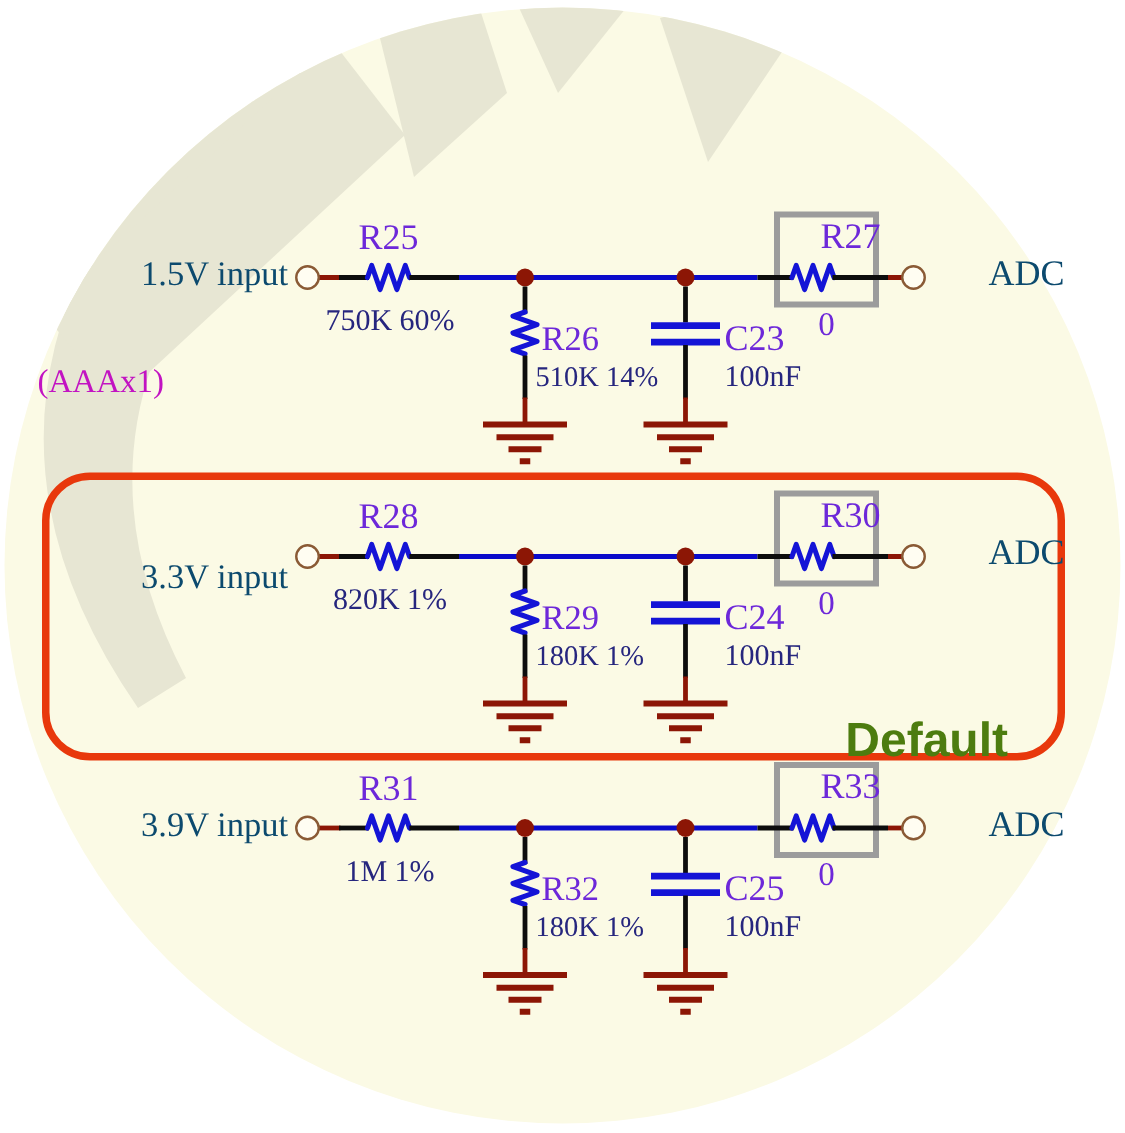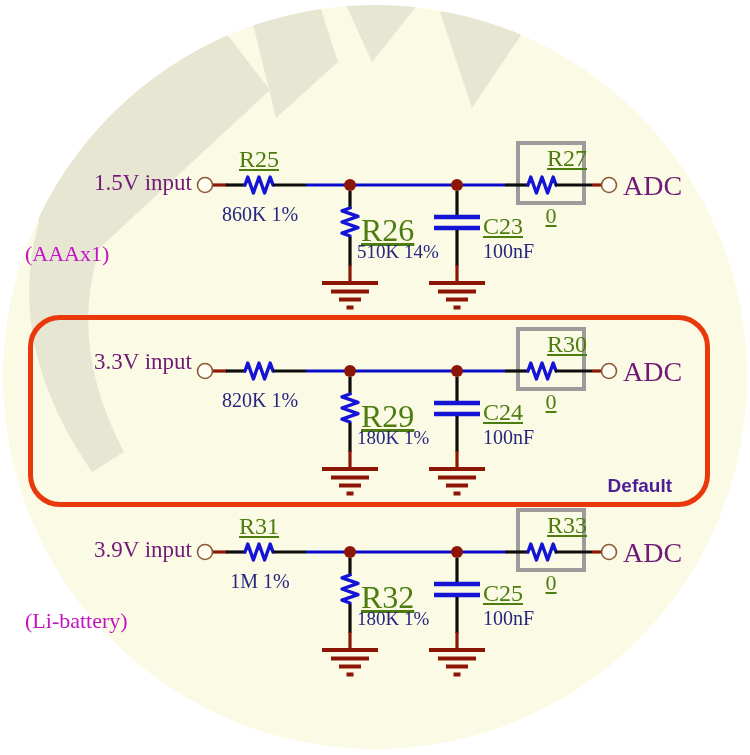--- a/index.html
+++ b/index.html
@@ -1,38 +1,38 @@
 <!DOCTYPE html>
 <html><head>
 <meta charset="utf-8">
 <style>
   html,body{margin:0;padding:0;background:#ffffff;}
   #stage{position:relative;width:750px;height:755px;overflow:hidden;background:#ffffff;}
   #bg{position:absolute;left:0;top:0;}
   .rowsvg{position:absolute;left:0;width:750px;height:185px;}
   .lbl{position:absolute;font-family:"Liberation Serif",serif;white-space:nowrap;line-height:1.05;}
-  .c-in{color:#701a75;}
+  .c-in{color:#0c4a6e;}
   .c-note{color:#C213C2;}
-  .c-ref{color:#4d7c0f;text-decoration:underline;}
+  .c-ref{color:#6d28d9;}
   .c-val{color:#26267E;}
   .in-lbl{left:20px;width:172px;text-align:right;font-size:23px;}
   .in-note{left:25px;width:210px;text-align:left;font-size:22px;margin-top:44px;}
   .ser-ref{left:209px;width:100px;text-align:center;font-size:24px;}
   .ser-val{left:200px;width:120px;text-align:center;font-size:20px;}
-  .sh-ref{left:361px;font-size:32px;}
+  .sh-ref{left:361px;font-size:23px;}
   .sh-val{left:357px;font-size:19px;}
   .cap-ref{left:483px;font-size:24px;}
   .cap-val{left:483px;font-size:20px;}
   .out-ref{left:534px;width:66px;text-align:center;font-size:24px;}
   .out-val{left:518px;width:66px;text-align:center;font-size:22px;}
-  .port-lbl{left:623px;font-size:28px;}
+  .port-lbl{left:659px;font-size:24px;}
   #hl-rect{position:absolute;left:28px;top:315px;width:682px;height:192px;
            border:5px solid #E8380C;border-radius:32px;box-sizing:border-box;}
   #hl-label{position:absolute;left:520px;top:475px;width:152px;text-align:right;
-            font-family:"Liberation Sans",sans-serif;font-weight:bold;font-size:19px;color:#4c1d95;}
+            font-family:"Liberation Sans",sans-serif;font-weight:bold;font-size:32px;color:#4d7c0f;}
   svg .pin{stroke:#0D0D0D;stroke-width:3.2;fill:none;}
   svg .net{stroke:#0A0ACA;stroke-width:3.2;fill:none;}
   svg .sym{stroke:#1414D6;stroke-width:3.4;fill:none;stroke-linejoin:round;stroke-linecap:round;}
   svg .pwr{stroke:#8C1605;stroke-width:3.2;fill:none;}
   svg .gnd{stroke:#8C1605;stroke-width:4;fill:none;stroke-linecap:butt;}
   svg .plate{stroke:#1414D6;stroke-width:4.5;fill:none;}
   svg .term{fill:#FFFDF2;stroke:#8A5A35;stroke-width:1.6;}
   svg .junc{fill:#8C1605;stroke:none;}
   svg .zbox{fill:none;stroke:#9C9C9C;stroke-width:4;}
 </style>
@@ -94,21 +94,21 @@
     <g class="gnd">
       <path d="M 429,153 H 485"></path>
         <path d="M 438,161.5 H 476"></path>
         <path d="M 446,169.5 H 468"></path>
         <path d="M 453.5,177.5 H 460.5"></path>
     </g>
   </svg>
   <span class="lbl c-in in-lbl" style="top:171px">1.5V input</span>
   <span class="lbl c-note in-note" style="top:198px">(AAAx1)</span>
   <span class="lbl c-ref ser-ref" style="top:147px">R25</span>
-  <span class="lbl c-val ser-val" style="top:204px">860K 1%</span>
+  <span class="lbl c-val ser-val" style="top:204px">750K 60%</span>
   <span class="lbl c-ref sh-ref" style="top:214px">R26</span>
   <span class="lbl c-val sh-val" style="top:242px">510K 14%</span>
   <span class="lbl c-ref cap-ref" style="top:214px">C23</span>
   <span class="lbl c-val cap-val" style="top:241px">100nF</span>
   <span class="lbl c-ref out-ref" style="top:146px">R27</span>
   <span class="lbl c-ref out-val" style="top:204px">0</span>
   <span class="lbl c-in port-lbl" style="top:171px">ADC</span>
 
   <svg class="rowsvg" style="top:316px">
     <path class="pwr" d="M 212,55 H 227"></path>
@@ -142,21 +142,22 @@
     </g>
     <path class="pin" d="M 457,100 V 136"></path>
     <path class="pwr" d="M 457,135 V 153"></path>
     <g class="gnd">
       <path d="M 429,153 H 485"></path>
         <path d="M 438,161.5 H 476"></path>
         <path d="M 446,169.5 H 468"></path>
         <path d="M 453.5,177.5 H 460.5"></path>
     </g>
   </svg>
-  <span class="lbl c-in in-lbl" style="top:350px">3.3V input</span>
+  <span class="lbl c-in in-lbl" style="top:373px">3.3V input</span>
+  <span class="lbl c-ref ser-ref" style="top:333px">R28</span>
   <span class="lbl c-val ser-val" style="top:390px">820K 1%</span>
   <span class="lbl c-ref sh-ref" style="top:400px">R29</span>
   <span class="lbl c-val sh-val" style="top:428px">180K 1%</span>
   <span class="lbl c-ref cap-ref" style="top:400px">C24</span>
   <span class="lbl c-val cap-val" style="top:427px">100nF</span>
   <span class="lbl c-ref out-ref" style="top:332px">R30</span>
   <span class="lbl c-ref out-val" style="top:390px">0</span>
   <span class="lbl c-in port-lbl" style="top:357px">ADC</span>
 
   <svg class="rowsvg" style="top:497px">
@@ -192,21 +193,20 @@
     <path class="pin" d="M 457,100 V 136"></path>
     <path class="pwr" d="M 457,135 V 153"></path>
     <g class="gnd">
       <path d="M 429,153 H 485"></path>
         <path d="M 438,161.5 H 476"></path>
         <path d="M 446,169.5 H 468"></path>
         <path d="M 453.5,177.5 H 460.5"></path>
     </g>
   </svg>
   <span class="lbl c-in in-lbl" style="top:538px">3.9V input</span>
-  <span class="lbl c-note in-note" style="top:565px">(Li-battery)</span>
   <span class="lbl c-ref ser-ref" style="top:514px">R31</span>
   <span class="lbl c-val ser-val" style="top:571px">1M 1%</span>
   <span class="lbl c-ref sh-ref" style="top:581px">R32</span>
   <span class="lbl c-val sh-val" style="top:609px">180K 1%</span>
   <span class="lbl c-ref cap-ref" style="top:581px">C25</span>
   <span class="lbl c-val cap-val" style="top:608px">100nF</span>
   <span class="lbl c-ref out-ref" style="top:513px">R33</span>
   <span class="lbl c-ref out-val" style="top:571px">0</span>
   <span class="lbl c-in port-lbl" style="top:538px">ADC</span>
 

